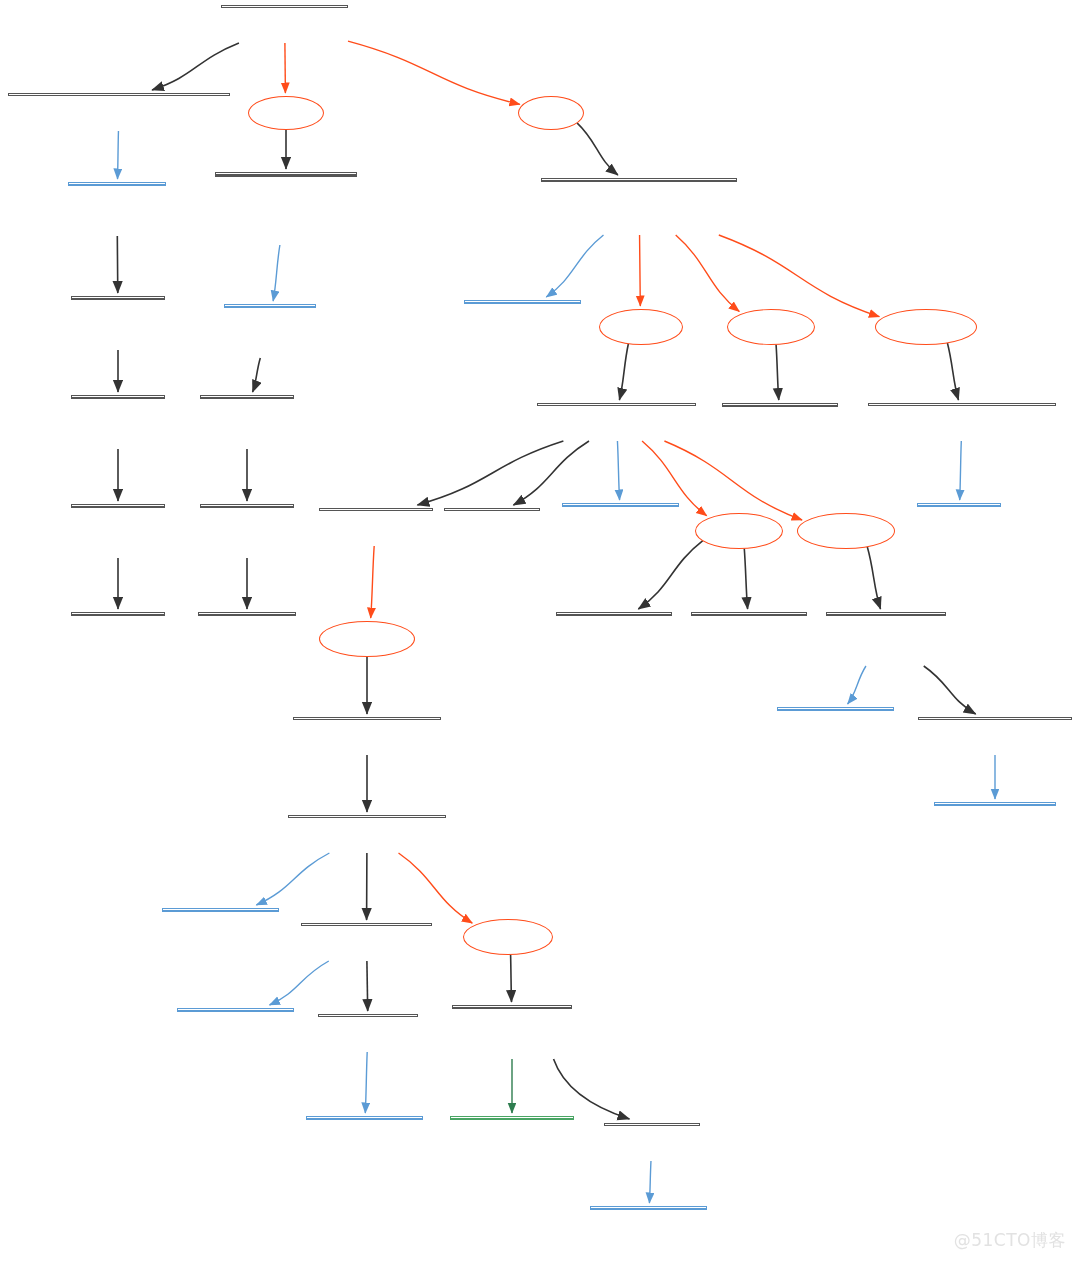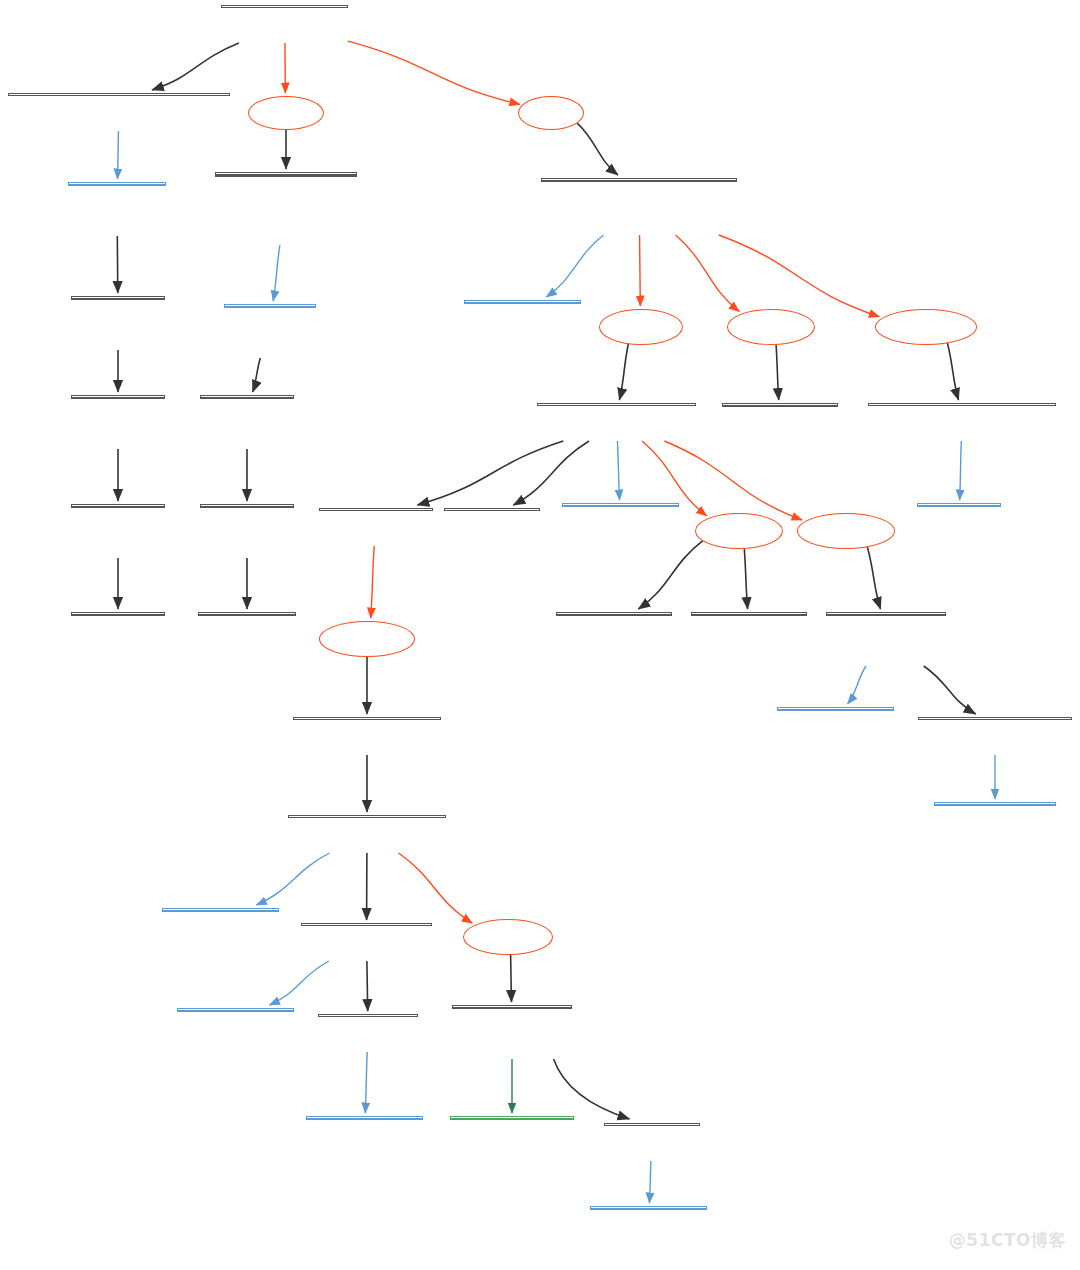--- a/index.html
+++ b/index.html
@@ -1,18 +1,18 @@
 <!DOCTYPE html>
 <html><head>
 <meta charset="utf-8">
 <style>
   html,body{margin:0;padding:0;background:#ffffff;}
   body{width:1080px;height:1270px;position:relative;overflow:hidden;
        font-family:"Liberation Serif","DejaVu Serif",serif;}
-  #stage{position:relative;width:1080px;height:1270px;font-weight:bold;}
+  #stage{position:relative;width:1080px;height:1270px;}
   svg#edges{position:absolute;left:0;top:0;width:1080px;height:1270px;pointer-events:none;}
   .node{position:absolute;box-sizing:border-box;background:#ffffff;}
   .node .hdr{padding:1px 6px 0 6px;text-align:center;white-space:nowrap;}
   .node .title{font-size:13.5px;line-height:16px;}
   .node .range{font-size:13px;line-height:15px;color:#999999;}
   .node .row{display:flex;border-top:1px solid;}
   .node .row .k,.node .row .v{flex:1;text-align:center;font-size:13px;line-height:17px;white-space:nowrap;padding:0 4px;}
   .node .row .k{border-right:1px solid;}
   
   .n-dark{border:1.6px solid #555555;color:#111111;}

